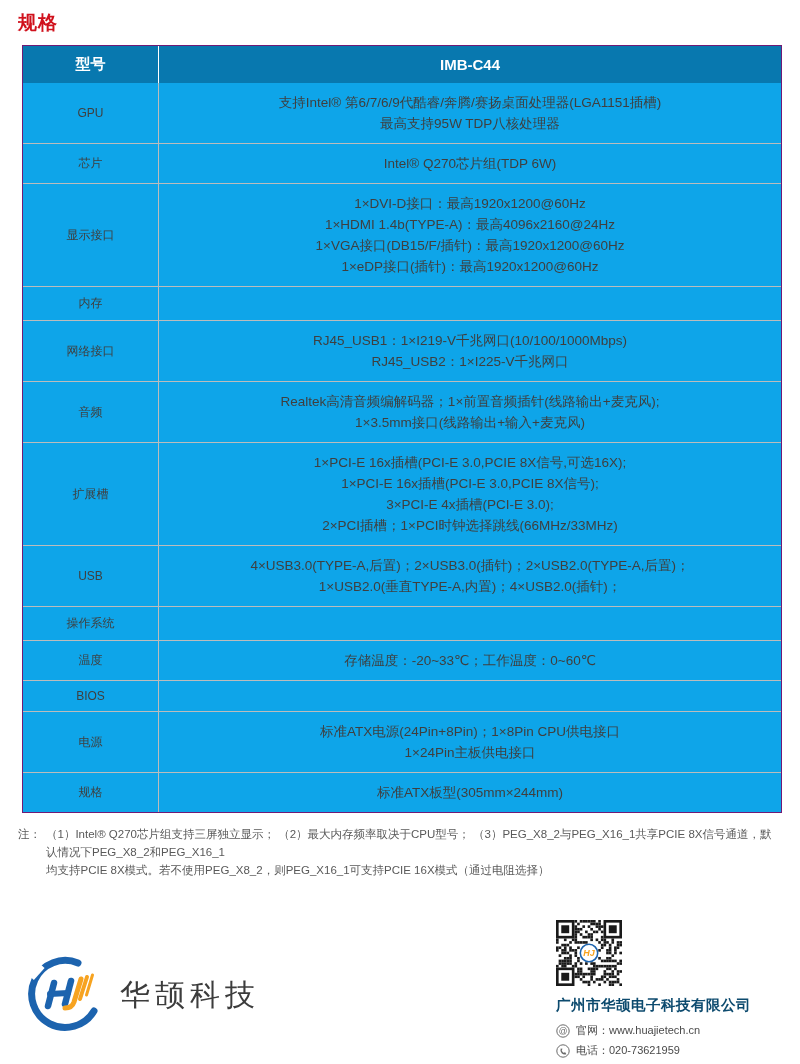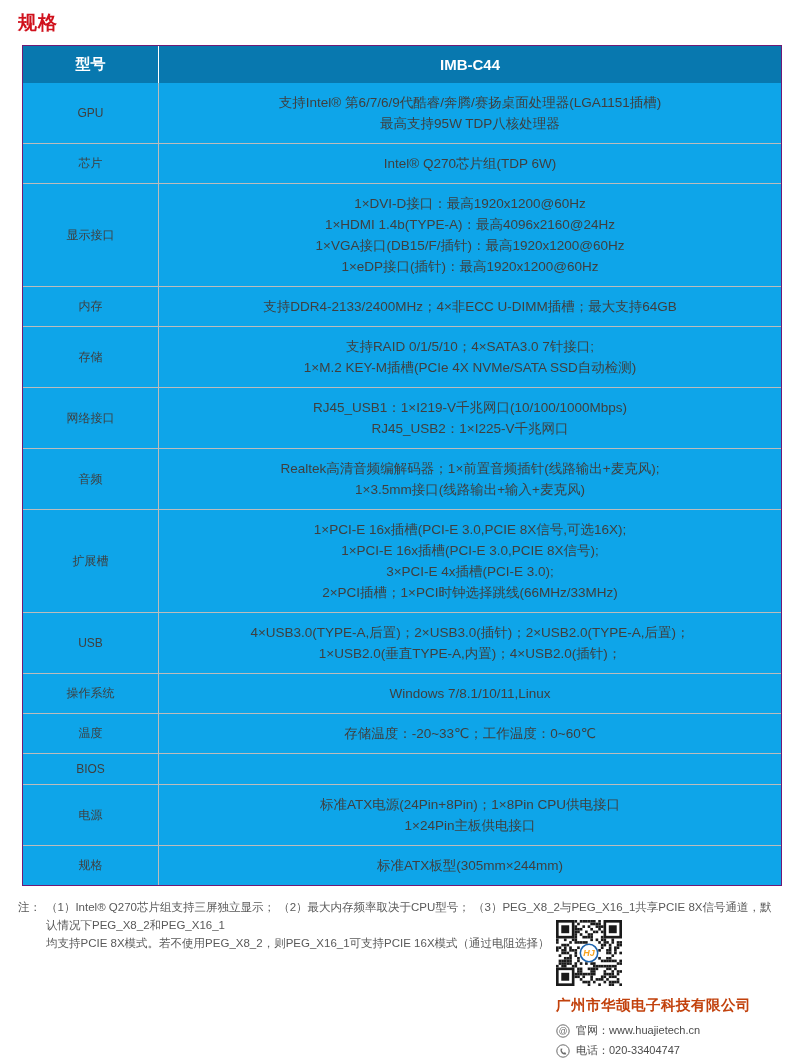--- a/index.html
+++ b/index.html
@@ -34,21 +34,21 @@
   .notes{
     display:flex;margin:12px 18px 0 18px;font-size:11.5px;line-height:18px;color:#595959;
   }
   .notes-prefix{flex:0 0 28px;}
   .notes-body{flex:1;}
   .footer{position:absolute;left:0;bottom:0;width:800px;height:150px;}
   .logo-block{position:absolute;left:24px;top:40px;display:flex;align-items:center;}
   .logo-text{font-size:30px;color:#3c3c3c;letter-spacing:5px;margin-left:8px;font-weight:500;}
   .company-block{position:absolute;left:556px;top:0;width:240px;}
   .qr{width:66px;height:66px;margin:6px 0 10px 0;display:block;}
-  .company-name{font-size:14.5px;font-weight:bold;color:#c2410c;margin-bottom:8px;letter-spacing:0.5px;}
+  .company-name{font-size:14.5px;font-weight:bold;color:#0c4a6e;margin-bottom:8px;letter-spacing:0.5px;}
   .contact-row{display:flex;align-items:center;margin-bottom:5px;font-size:11px;color:#4a4a4a;white-space:nowrap;}
   .contact-icon{width:14px;height:14px;margin-right:6px;flex:0 0 14px;}
 </style>
 </head>
 <body>
 
 <div class="page-title">规格</div>
 
 <div class="spec-table">
   <div class="spec-row header">
@@ -76,32 +76,22 @@
     <div class="spec-value">
           <div class="spec-line">1×DVI-D接口：最高1920x1200@60Hz</div>
           <div class="spec-line">1×HDMI 1.4b(TYPE-A)：最高4096x2160@24Hz</div>
           <div class="spec-line">1×VGA接口(DB15/F/插针)：最高1920x1200@60Hz</div>
           <div class="spec-line">1×eDP接口(插针)：最高1920x1200@60Hz</div>
         </div>
   </div>
 
   <div class="spec-row">
     <div class="spec-label">内存</div>
-    <div class="spec-value">
-          <div class="spec-line">支持DDR4-2133/2400MHz；4×非ECC U-DIMM插槽；最大支持64GB</div>
-        </div>
-  </div>
-
-  <div class="spec-row">
-    <div class="spec-label">存储</div>
-    <div class="spec-value">
-          <div class="spec-line">支持RAID 0/1/5/10；4×SATA3.0 7针接口;</div>
-          <div class="spec-line">1×M.2 KEY-M插槽(PCIe 4X NVMe/SATA SSD自动检测)</div>
-        </div>
-  </div>
+  </div>
+
 
   <div class="spec-row">
     <div class="spec-label">网络接口</div>
     <div class="spec-value">
           <div class="spec-line">RJ45_USB1：1×I219-V千兆网口(10/100/1000Mbps)</div>
           <div class="spec-line">RJ45_USB2：1×I225-V千兆网口</div>
         </div>
   </div>
 
   <div class="spec-row">
@@ -125,23 +115,20 @@
   <div class="spec-row">
     <div class="spec-label">USB</div>
     <div class="spec-value">
           <div class="spec-line">4×USB3.0(TYPE-A,后置)；2×USB3.0(插针)；2×USB2.0(TYPE-A,后置)；</div>
           <div class="spec-line">1×USB2.0(垂直TYPE-A,内置)；4×USB2.0(插针)；</div>
         </div>
   </div>
 
   <div class="spec-row">
     <div class="spec-label">操作系统</div>
-    <div class="spec-value">
-          <div class="spec-line">Windows 7/8.1/10/11,Linux</div>
-        </div>
   </div>
 
   <div class="spec-row">
     <div class="spec-label">温度</div>
     <div class="spec-value">
           <div class="spec-line">存储温度：-20~33℃；工作温度：0~60℃</div>
         </div>
   </div>
 
   <div class="spec-row">
@@ -168,20 +155,33 @@
 <div class="notes">
   <div class="notes-prefix">注：</div>
   <div class="notes-body">
     <div>（1）Intel® Q270芯片组支持三屏独立显示； （2）最大内存频率取决于CPU型号； （3）PEG_X8_2与PEG_X16_1共享PCIE 8X信号通道，默认情况下PEG_X8_2和PEG_X16_1</div>
     <div>均支持PCIE 8X模式。若不使用PEG_X8_2，则PEG_X16_1可支持PCIE 16X模式（通过电阻选择）</div>
   </div>
 </div>
 
 <div class="footer">
 
+  <div class="logo-block">
+    <svg width="88" height="82" viewBox="0 0 88 82">
+      <path d="M54 9 A33.5 33.5 0 1 0 70 57" fill="none" stroke="#1c63ae" stroke-width="7" stroke-linecap="round"></path>
+      <rect x="10" y="10" width="6" height="16" fill="#ffffff" transform="rotate(42 13 18)"></rect>
+      <path d="M30 29 L24 52" stroke="#1c63ae" stroke-width="6.5" stroke-linecap="round" fill="none"></path>
+      <path d="M47 27 L41 50" stroke="#1c63ae" stroke-width="6.5" stroke-linecap="round" fill="none"></path>
+      <path d="M26 40 L44 39" stroke="#1c63ae" stroke-width="6" stroke-linecap="round" fill="none"></path>
+      <path d="M57 25 L50 48 Q48 54 41 54" stroke="#f7a320" stroke-width="5" stroke-linecap="round" fill="none"></path>
+      <path d="M63 23 L56 45" stroke="#f7a320" stroke-width="4" stroke-linecap="round" fill="none"></path>
+      <path d="M68.5 21 L62.5 41" stroke="#f7a320" stroke-width="3" stroke-linecap="round" fill="none"></path>
+    </svg>
+    <div class="logo-text">华颉科技</div>
+  </div>
 
   <div class="company-block">
     <svg class="qr" id="qr-code" viewBox="0 0 25 25">
         <rect x="0" y="0" width="25" height="25" fill="#ffffff"></rect>
         <rect x="7" y="0" width="1" height="1" fill="#1a1a1a"></rect>
         <rect x="9" y="0" width="1" height="1" fill="#1a1a1a"></rect>
         <rect x="10" y="0" width="1" height="1" fill="#1a1a1a"></rect>
         <rect x="11" y="0" width="1" height="1" fill="#1a1a1a"></rect>
         <rect x="12" y="0" width="1" height="1" fill="#1a1a1a"></rect>
         <rect x="13" y="0" width="1" height="1" fill="#1a1a1a"></rect>
@@ -406,17 +406,17 @@
         <text x="7" y="9.8" text-anchor="middle" font-size="8.5" fill="#6a6a6a">@</text>
       </svg>
       <span>官网：www.huajietech.cn</span>
     </div>
 
     <div class="contact-row">
       <svg class="contact-icon" viewBox="0 0 14 14">
         <circle cx="7" cy="7" r="6.2" fill="none" stroke="#6a6a6a" stroke-width="1"></circle>
         <path d="M4.7 4.4 q-1 2.7 1 4.8 q2 2 4.7 1 l-1.2 -2 l-1.8 0.5 q-1.5 -1 -1.7 -2.4 l0.9 -1.6 z" fill="#6a6a6a"></path>
       </svg>
-      <span>电话：020-33404747</span>
+      <span>电话：020-73621959</span>
     </div>
 
   </div>
 </div>
 
 </body></html>

